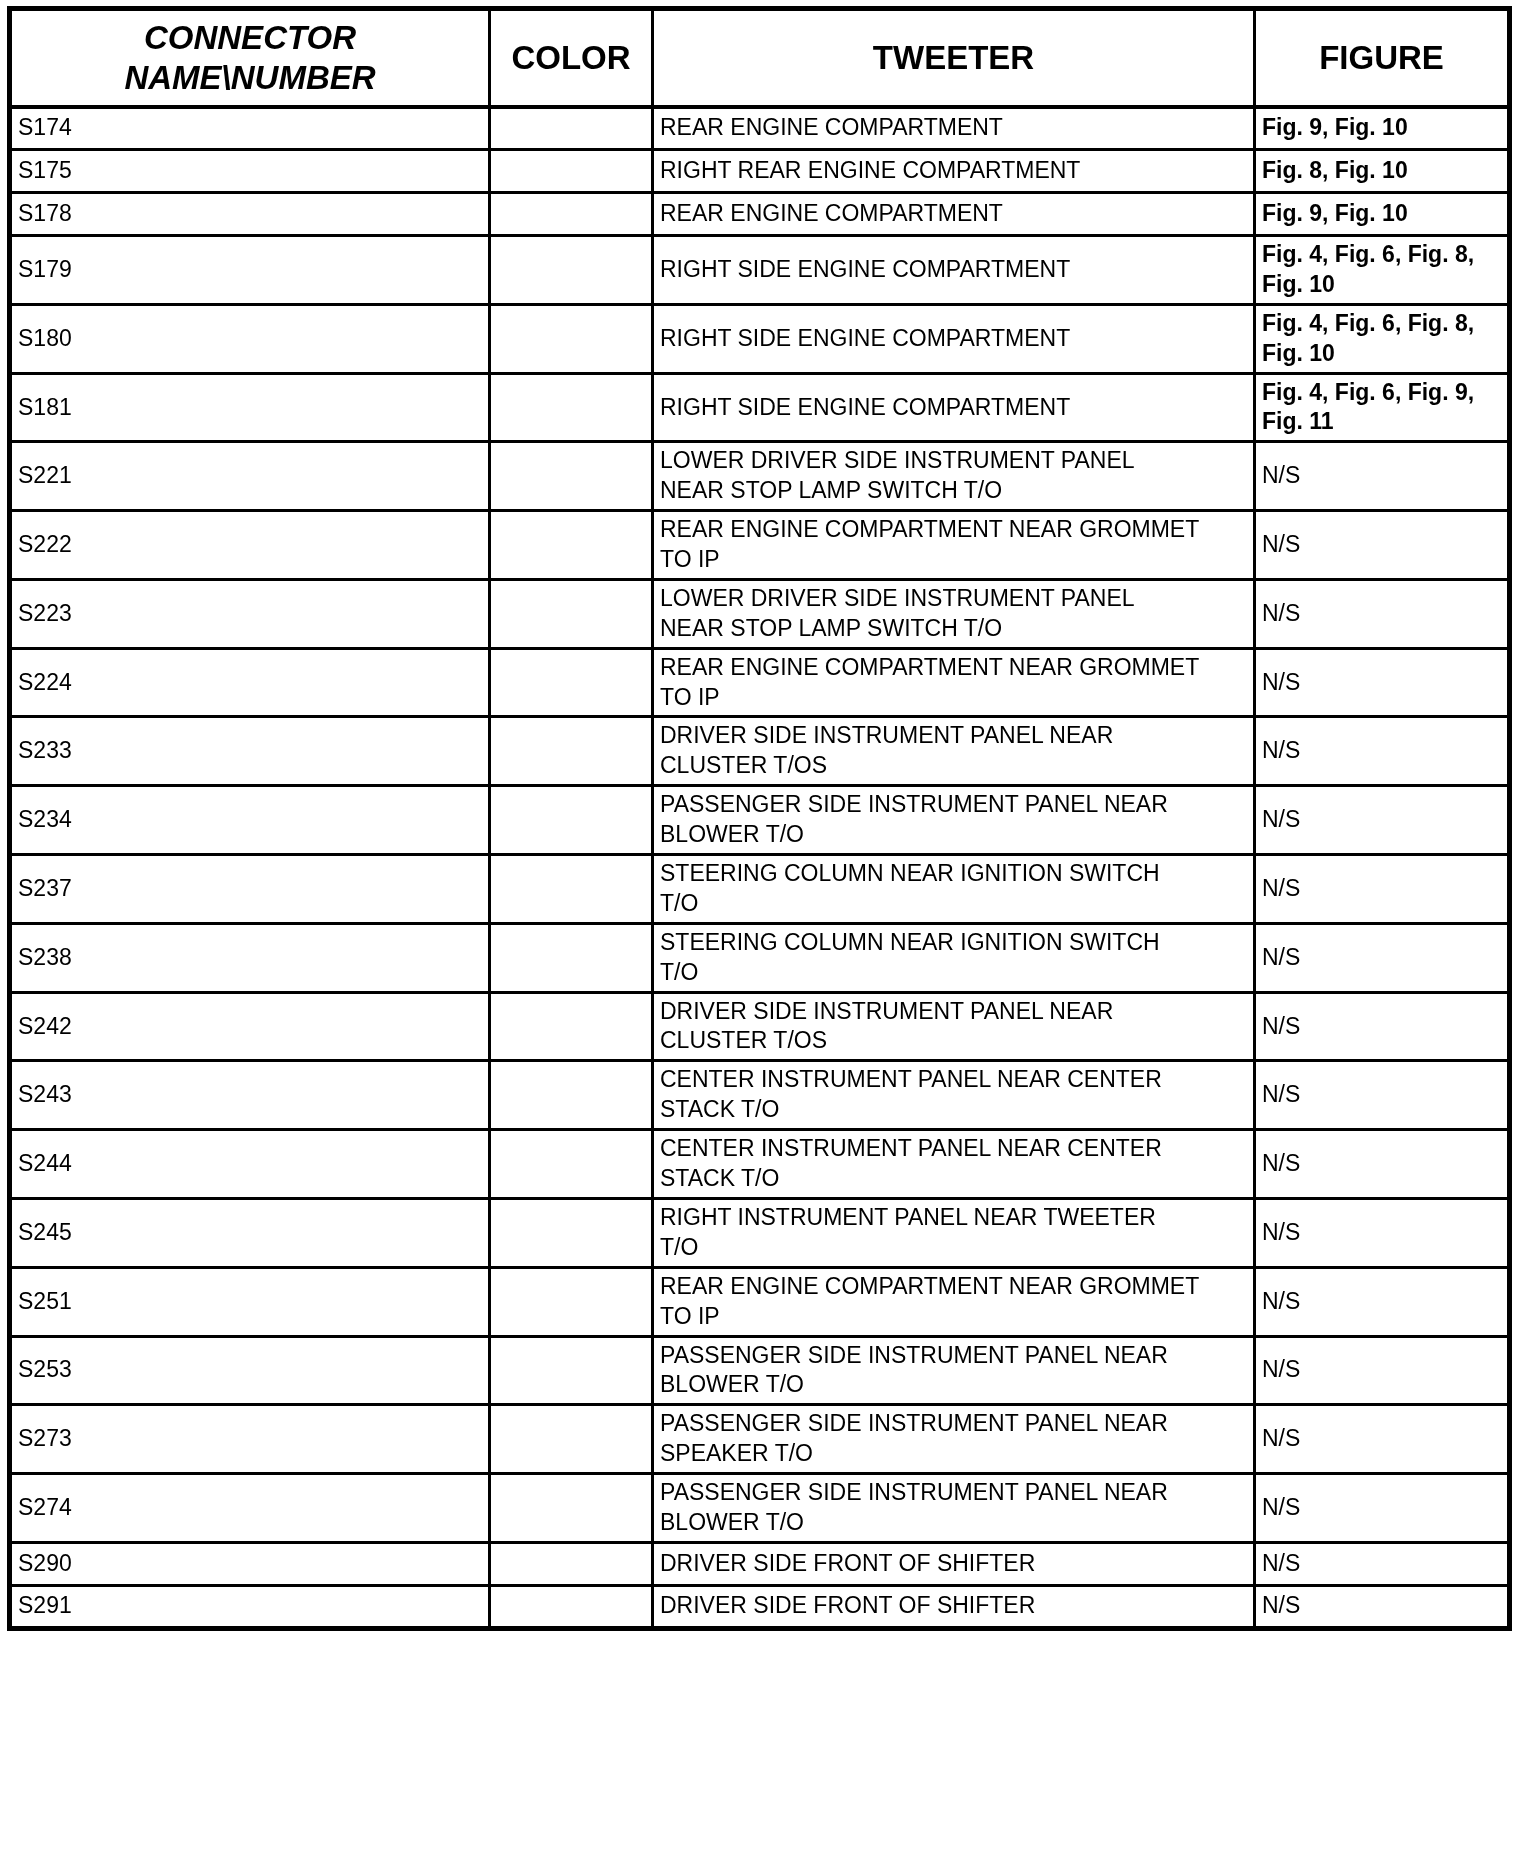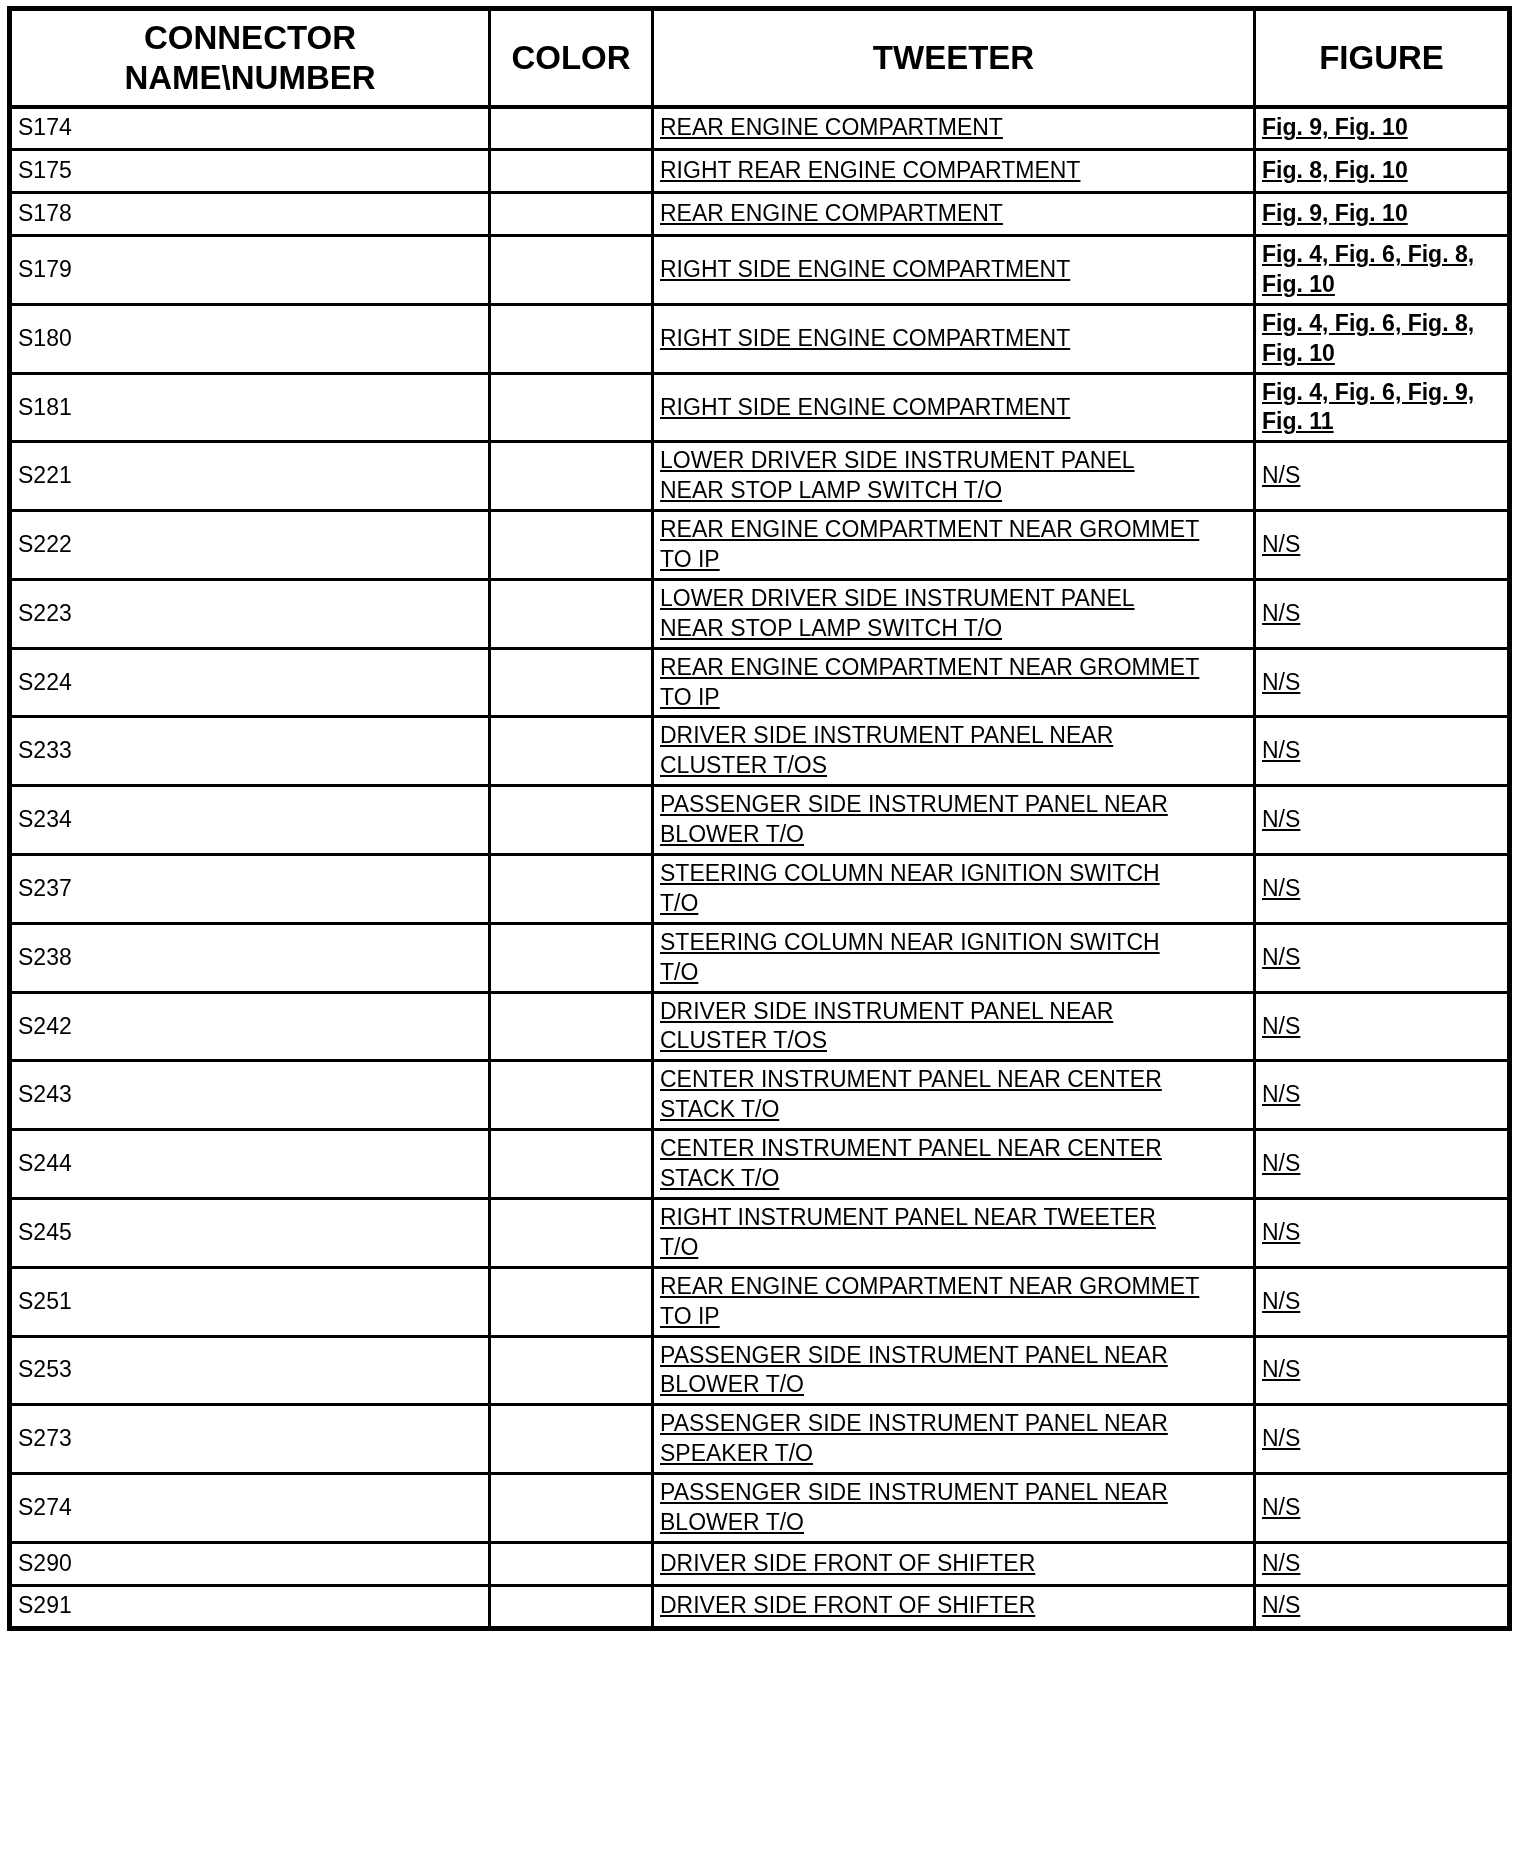--- a/index.html
+++ b/index.html
@@ -29,29 +29,30 @@
     font-size: 33px;
     font-weight: bold;
     text-align: center;
     line-height: 1.22;
     padding: 0 4px;
   }
   thead tr { border-bottom: 4px solid #000; }
   th .wrap-narrow {
     display: inline-block;
     max-width: 330px;
+    font-style: italic;
   }
   tbody td {
     height: 43px;
     font-size: 23px;
     line-height: 1.3;
     padding: 3px 6px;
     text-align: left;
   }
-  td.cell-location, td.cell-figure { white-space: pre-line; text-decoration: underline; }
+  td.cell-location, td.cell-figure { white-space: pre-line; }
   td.cell-figure.fig-bold { font-weight: bold; }
 </style>
 </head>
 <body>
 
 <table class="connector-table">
   <colgroup>
     <col style="width:480px">
     <col style="width:163px">
     <col style="width:602px">

